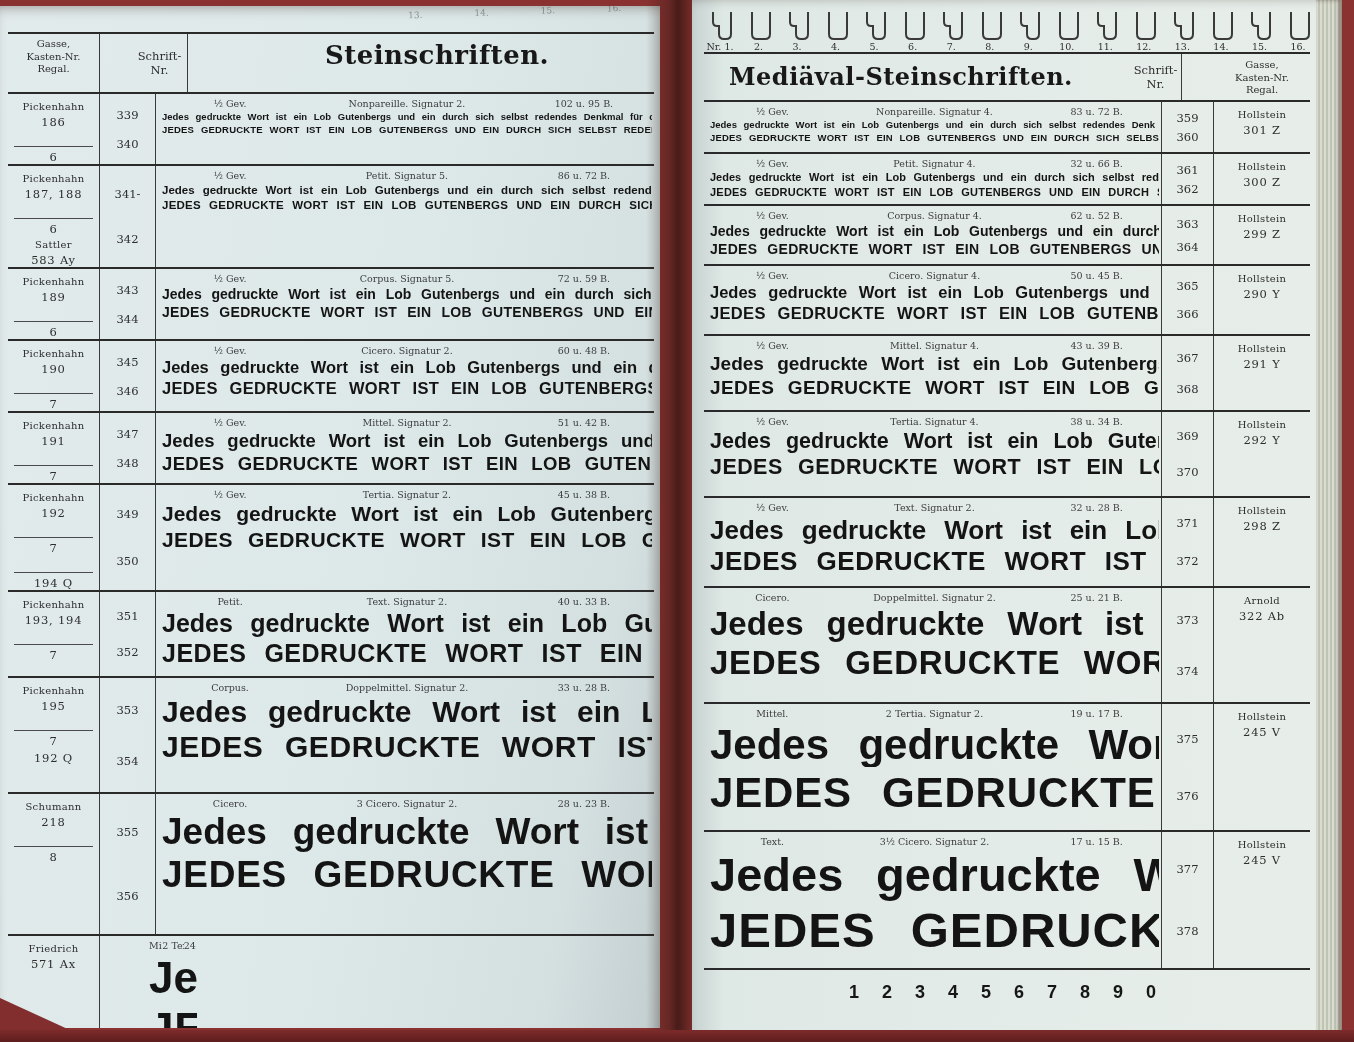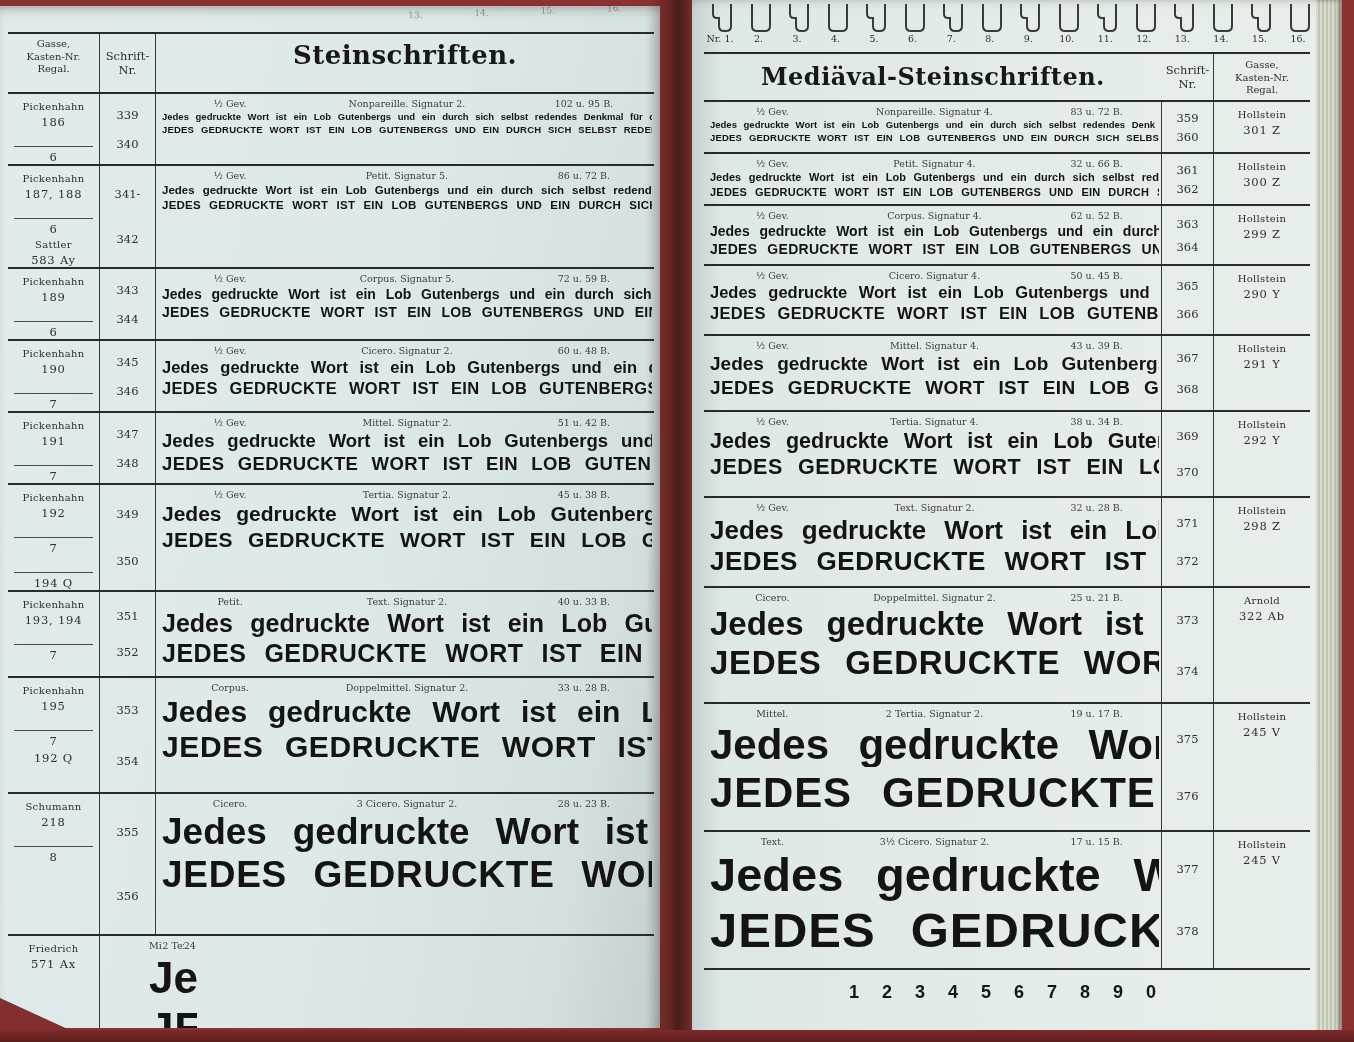--- a/index.html
+++ b/index.html
@@ -40,21 +40,21 @@
   .corner-wedge{
     position:absolute;left:0;bottom:0;width:96px;height:44px;background:#832e2e;
     clip-path:polygon(0 100%,100% 100%,0 0);
   }
   
   .spec-table{margin:0 6px 0 8px;}
   .page-right .spec-table{margin:0 10px 0 12px;border-top:2.5px solid #2a2a2a;}
   .thead,.row{display:grid;}
   .table-left .thead,.table-left .row{grid-template-columns:92px 56px 1fr;}
   .table-right .thead,.table-right .row{grid-template-columns:1fr 52px 96px;}
-  .thead{border-top:2.5px solid #2a2a2a;border-bottom:2.5px solid #2a2a2a;}
+  .thead{border-top:2.5px solid #2a2a2a;border-bottom:2.5px solid #2a2a2a;gap:32px;}
   .page-right .thead{border-top:none;}
   .row{border-bottom:2px solid #2a2a2a;}
   .cell{min-width:0;}
   .table-left .c-gasse{border-right:1px solid #3a3a3a;}
   .table-left .c-schrift{border-right:1px solid #3a3a3a;}
   .table-right .c-spec{border-right:1px solid #3a3a3a;}
   .table-right .c-schrift{border-right:1px solid #3a3a3a;}
   .gasse-h,.schrift-h{
     font-size:10px;line-height:1.25;text-align:center;white-space:pre-line;
     padding-top:5px;color:#2f2f2f;
@@ -86,21 +86,21 @@
   }
   .ln2{letter-spacing:.02em;}
   
   .figures{
     text-align:center;font-family:"Liberation Sans",sans-serif;font-weight:700;
     color:#161616;font-size:17px;letter-spacing:7px;margin-top:10px;
   }
   .page-right .figures{font-size:18px;letter-spacing:9px;margin-top:12px;}
   
   .orn-row{
-    display:flex;align-items:center;height:52px;padding:0 4px 0 10px;
+    display:flex;align-items:flex-end;height:52px;padding:0 4px 0 10px;
     justify-content:space-between;
   }
   .orn{display:flex;flex-direction:column;align-items:center;width:36px;}
   .orn svg{margin-top:-5px;}
   .orn-label{font-size:9.5px;color:#2f2f2f;margin-top:1px;white-space:nowrap;}
   
   .partial-strip{
     position:absolute;top:0;left:408px;width:250px;display:flex;gap:52px;
     font-size:9px;color:#444;opacity:.5;transform:rotate(-2deg);
   }

